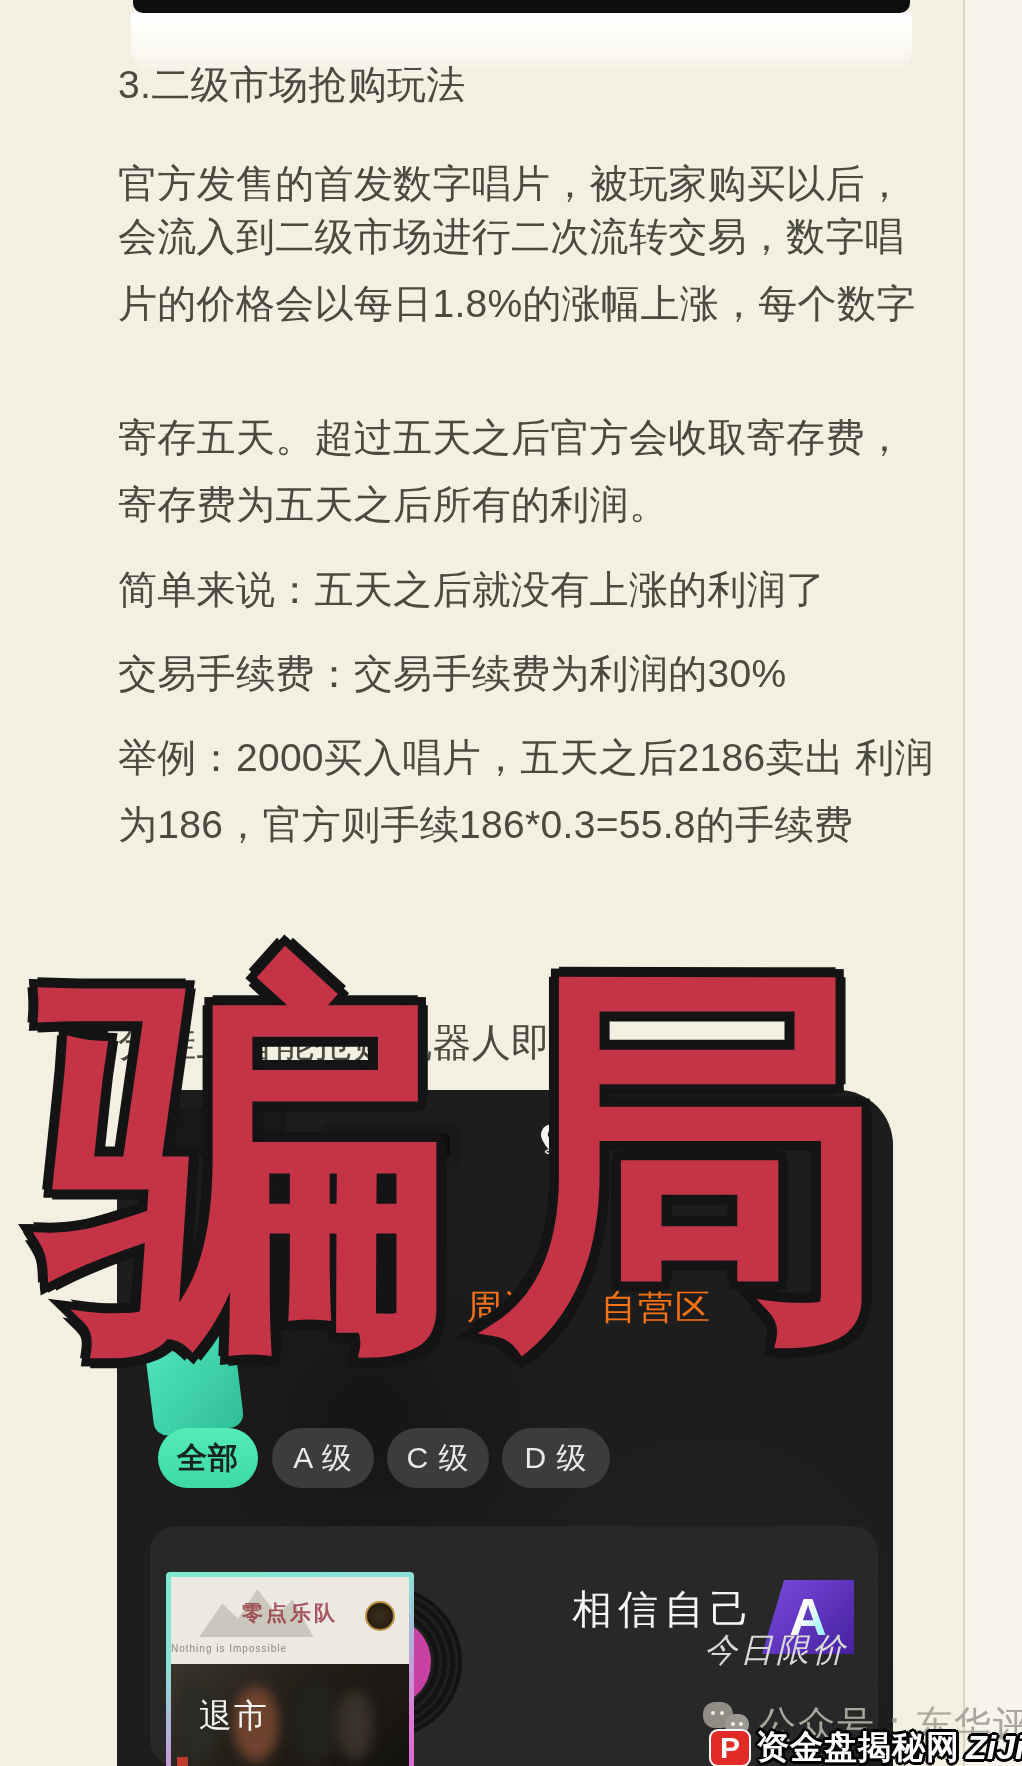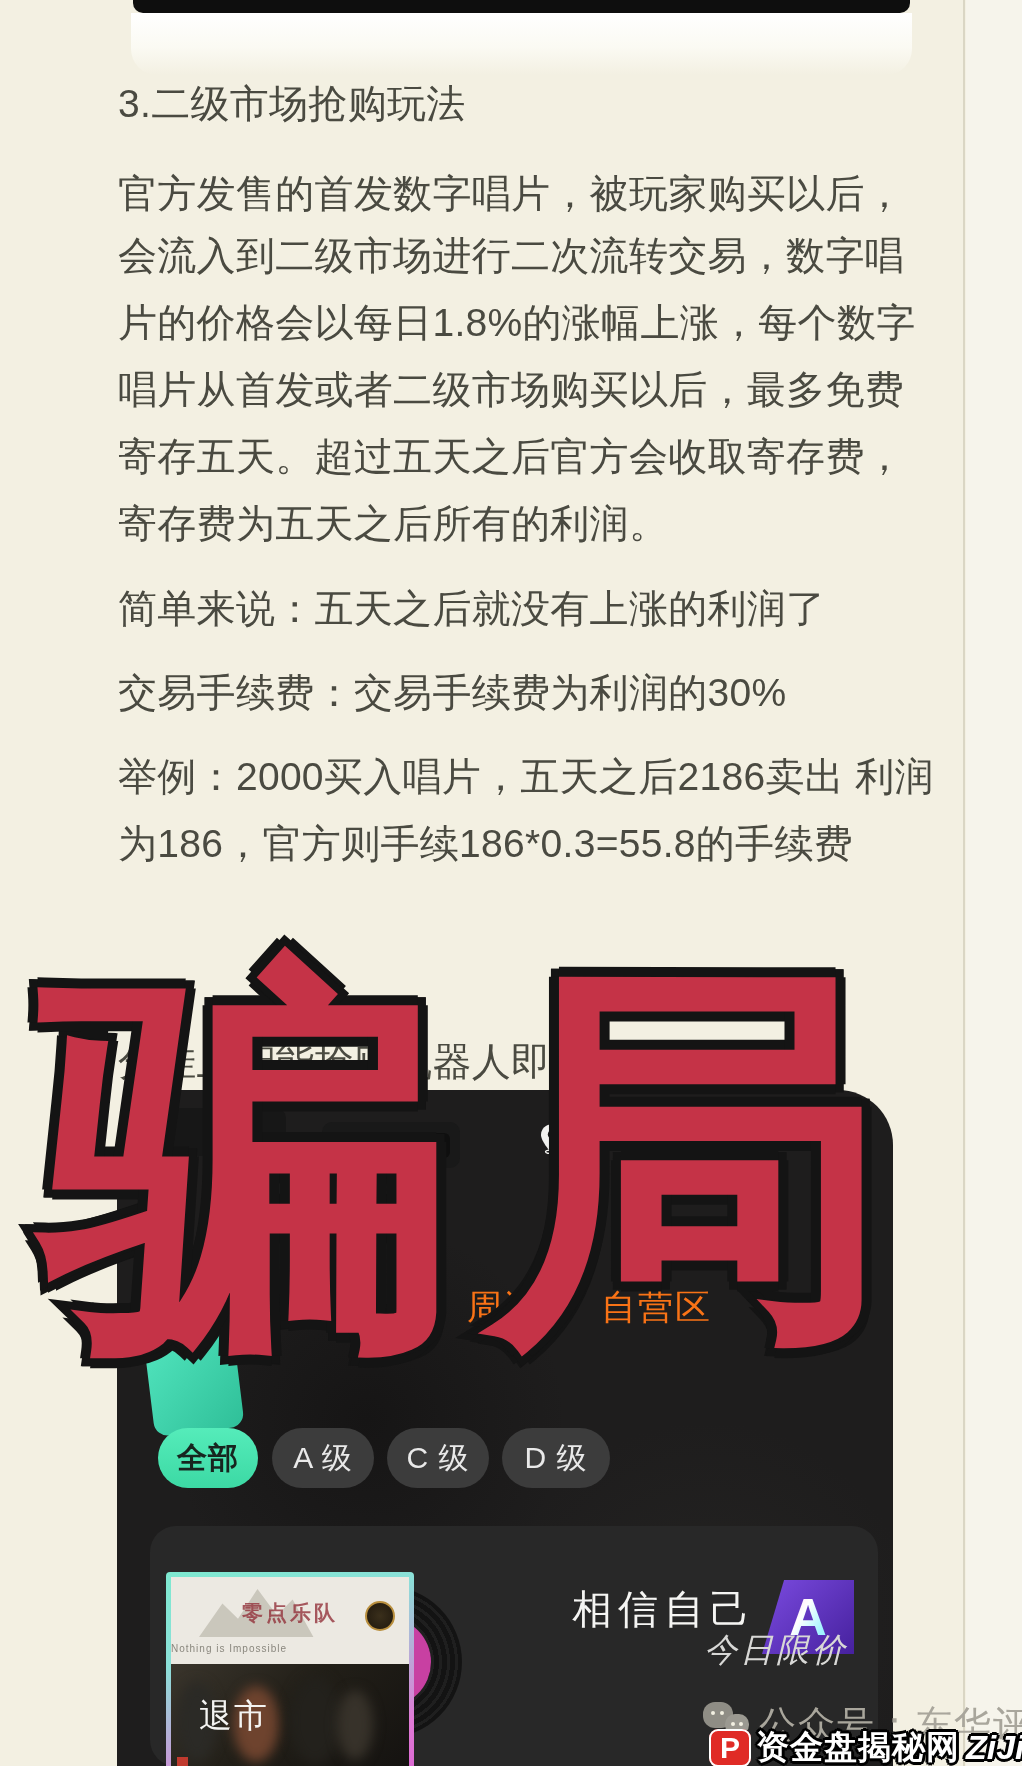--- a/index.html
+++ b/index.html
@@ -11,21 +11,21 @@
 
   
   #top-bar{position:absolute;left:133px;top:0;width:777px;height:13px;background:#0e0e0e;
            border-radius:0 0 10px 10px;}
   #top-glow{position:absolute;left:131px;top:13px;width:781px;height:62px;
             border-radius:0 0 26px 26px;
             background:linear-gradient(180deg,#ffffff 0%,#fbfaf3 55%,rgba(247,245,234,0) 100%);}
 
   
   .tline{position:absolute;left:118px;width:800px;font-size:39px;font-weight:500;
-         color:#4a4a41;letter-spacing:.3px;white-space:nowrap;margin-top:19px;}
+         color:#4a4a41;letter-spacing:.3px;white-space:nowrap;}
 
   
   #app-panel{position:absolute;left:117px;top:1090px;width:776px;height:676px;
              background:#1e1d1d;border-radius:55px 55px 0 0;overflow:hidden;}
   #app-panel .mottle1{position:absolute;left:40px;top:140px;width:420px;height:380px;border-radius:50%;
              background:radial-gradient(circle,#161515 0%,rgba(22,21,21,0) 70%);}
   #app-panel .mottle2{position:absolute;left:380px;top:330px;width:420px;height:420px;border-radius:50%;
              background:radial-gradient(circle,#242322 0%,rgba(36,35,34,0) 70%);}
   .remnant-a{position:absolute;left:51px;top:18px;width:118px;height:48px;background:#171717;border-radius:10px;}
   .remnant-b{position:absolute;left:205px;top:32px;width:138px;height:46px;background:#191919;border-radius:10px;}
@@ -123,24 +123,23 @@
 </head>
 <body>
 
 <div id="page">
   <div id="right-strip"></div>
   <div id="fold-line"></div>
   <div id="top-bar"></div>
   <div id="top-glow"></div>
 
   <div class="tline" style="top:58px">3.二级市场抢购玩法</div>
-  <div class="tline" style="top:148px">官方发售的首发数字唱片，被玩家购买以后，</div>
+  <div class="tline" style="top:157px">官方发售的首发数字唱片，被玩家购买以后，</div>
   <div class="tline" style="top:210px">会流入到二级市场进行二次流转交易，数字唱</div>
   <div class="tline" style="top:277px">片的价格会以每日1.8%的涨幅上涨，每个数字</div>
-  <div class="tline" style="top:344px">唱片从首发或者二级市场购买以后，最多免费</div>
   <div class="tline" style="top:411px">寄存五天。超过五天之后官方会收取寄存费，</div>
   <div class="tline" style="top:563px">简单来说：五天之后就没有上涨的利润了</div>
   <div class="tline" style="top:478px">寄存费为五天之后所有的利润。</div>
   <div class="tline" style="top:647px">交易手续费：交易手续费为利润的30%</div>
   <div class="tline" style="top:731px">举例：2000买入唱片，五天之后2186卖出 利润</div>
   <div class="tline" style="top:798px">为186，官方则手续186*0.3=55.8的手续费</div>
   <div class="tline" style="top:1016px">分挂上智能抢购机器人即可）</div>
 
   <div id="app-panel">
     <div class="mottle1"></div>

